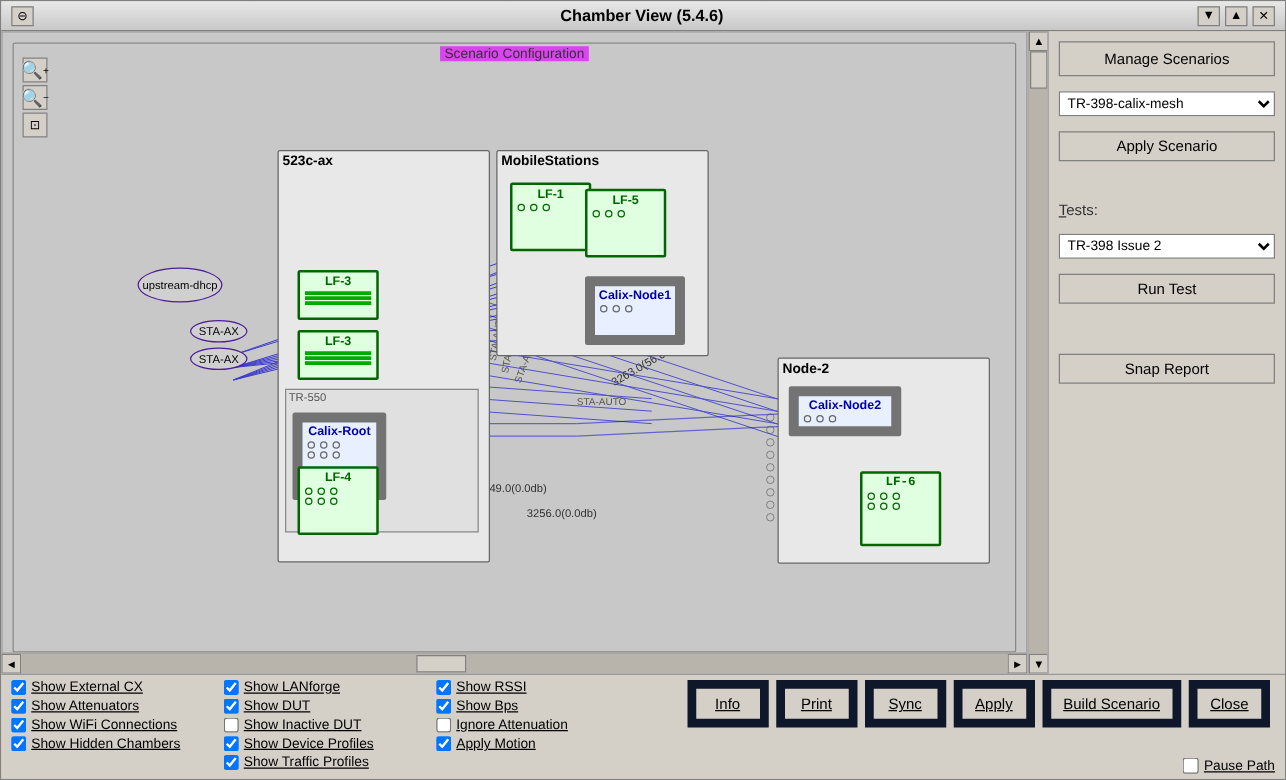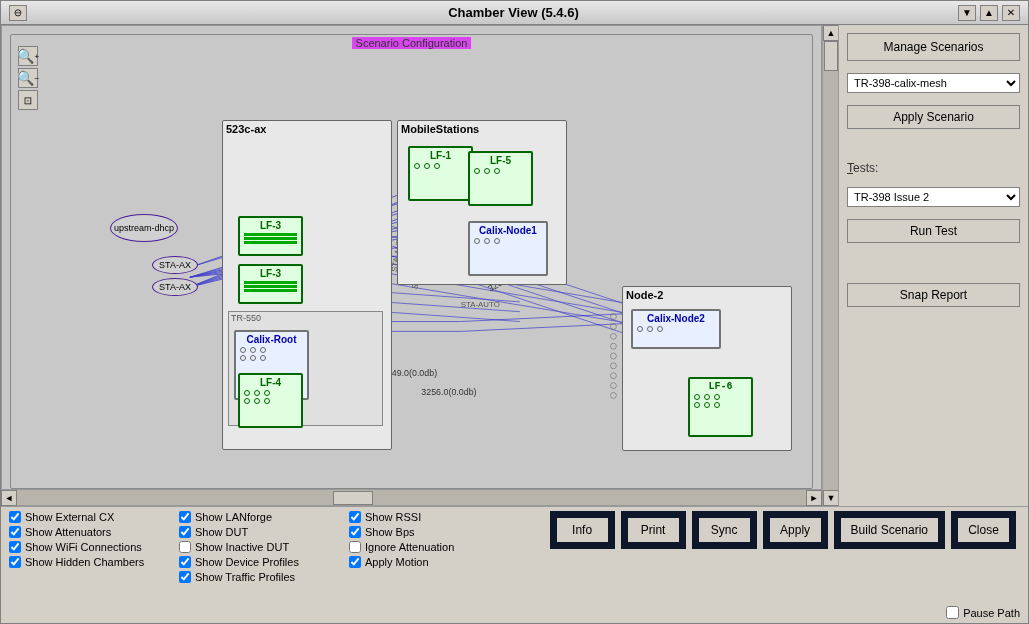--- a/index.html
+++ b/index.html
@@ -123,21 +123,21 @@
       background: #e8e8e8;
       border-radius: 2px;
     }
     .node-label {
       font-size: 11px;
       font-weight: bold;
       padding: 2px 3px;
     }
     .device-box {
       position: absolute;
-      border: 2px solid #737373;
+      border: 8px solid #737373;
       background: #e8f0ff;
       border-radius: 2px;
       padding: 2px;
     }
     .device-label {
       font-size: 10px;
       color: #00a;
       font-weight: bold;
       text-align: center;
     }
@@ -261,25 +261,26 @@
     }
     .scrollbar-thumb {
       width: 14px;
       height: 30px;
       background: #d4d0c8;
       border: 1px solid #808080;
       margin: 0 auto;
     }
     
     .bottom-panel {
-      height: 117px;
+      height: 84px;
       background: #d4d0c8;
       border-top: 1px solid #999;
       display: flex;
       flex-direction: column;
+      text-decoration: underline;
     }
     .bottom-scrollbar {
       height: 16px;
       background: #d4d0c8;
       border-bottom: 1px solid #999;
       display: flex;
       align-items: center;
     }
     .h-scrollbar-btn {
       width: 16px;

